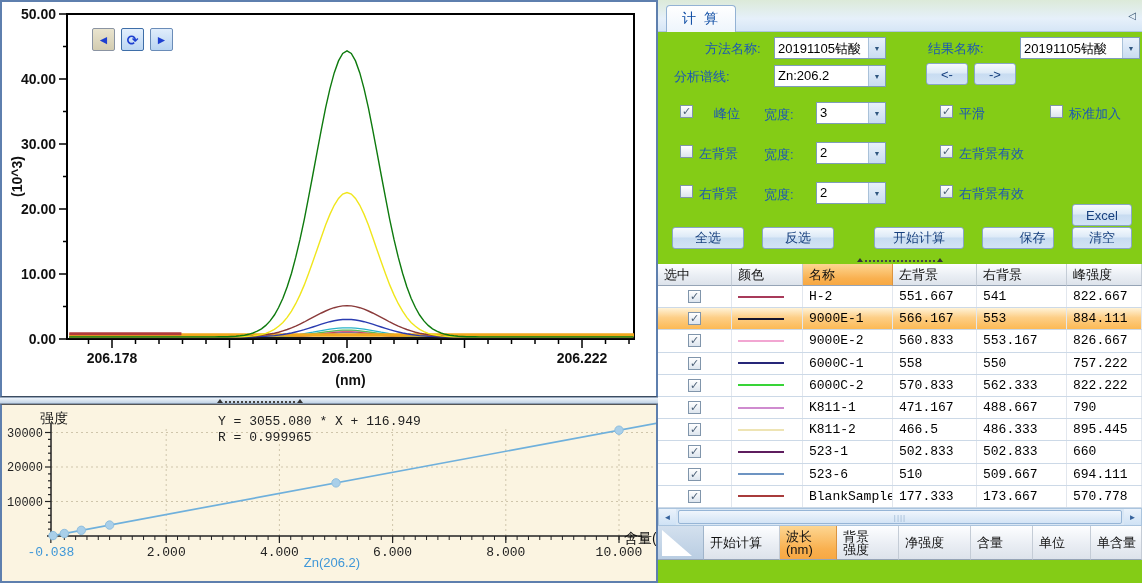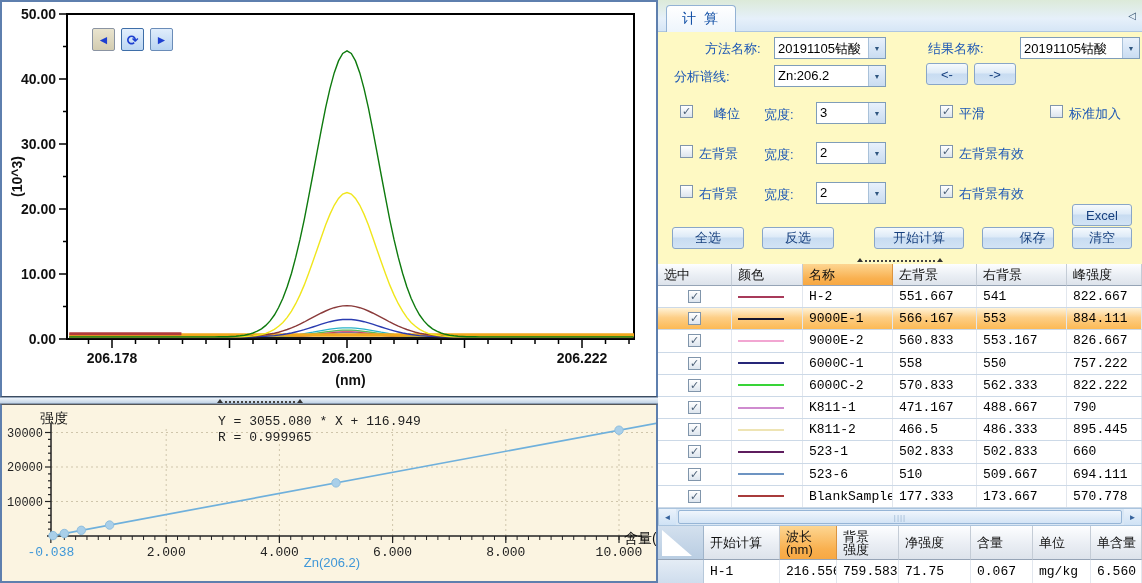--- a/index.html
+++ b/index.html
@@ -22,21 +22,21 @@
   #hsplit1 { position:absolute; left:0; top:397px; width:658px; height:7px;
      background:linear-gradient(#eef4fa,#c3d4e6); border-top:1px solid #98a8bc; border-bottom:1px solid #8a9cb2; }
   .split-handle { position:absolute; top:1px; height:4px; width:70px; border-bottom:2px dotted #444; }
   #hsplit1 .split-handle { left:225px; }
   .split-arrow { position:absolute; top:0; width:0; height:0; border-left:3px solid transparent; border-right:3px solid transparent; border-bottom:4px solid #333; }
 
   #calib-panel { position:absolute; left:0; top:404px; width:658px; height:179px;
      background:#fbf4e1; border:2px solid #5e7fae; border-top:1px solid #555; }
 
   
-  #calc-panel { position:absolute; left:658px; top:0; width:484px; height:583px; background:#fef9c3; }
+  #calc-panel { position:absolute; left:658px; top:0; width:484px; height:583px; background:#84cc16; }
   #tabbar { position:absolute; left:0; top:0; width:484px; height:32px;
      background:linear-gradient(#f4f9fd,#dcead9 0%, #e6f0fa 60%, #d6e6f6); border-bottom:1px solid #aec6e0; }
   #calc-tab { position:absolute; left:8px; top:5px; width:70px; height:27px;
      background:linear-gradient(#ffffff,#eef5fc); border:1px solid #93b2d4; border-bottom:none;
      border-radius:4px 4px 0 0; color:#0c4ca4; font-size:14px; letter-spacing:2px;
      display:flex; align-items:center; justify-content:center; cursor:pointer; }
   #collapse-arrow { position:absolute; right:6px; top:10px; font-size:10px; color:#33506e; cursor:pointer; }
 
   .flabel { position:absolute; font-size:13px; color:#1c57b5; white-space:nowrap; }
   .combo { position:absolute; height:22px; background:#fff; border:1px solid #7f9db9; display:flex; cursor:pointer; }
@@ -508,26 +508,14 @@
         <div class="th">开始计算</div>
         <div class="th orange">波长
 (nm)</div>
         <div class="th">背景
 强度</div>
         <div class="th">净强度</div>
         <div class="th">含量</div>
         <div class="th">单位</div>
         <div class="th">单含量</div>
       </div>
-    <div id="res-rows">
-        <div class="res-row res-grid">
-          <div class="tcell mono"></div>
-          <div class="tcell mono">H-1</div>
-          <div class="tcell mono">216.556</div>
-          <div class="tcell mono">759.583</div>
-          <div class="tcell mono">71.75</div>
-          <div class="tcell mono">0.067</div>
-          <div class="tcell mono">mg/kg</div>
-          <div class="tcell mono">6.560</div>
-        </div>
-      </div>
   </div>
 </div>
 
 </body></html>

